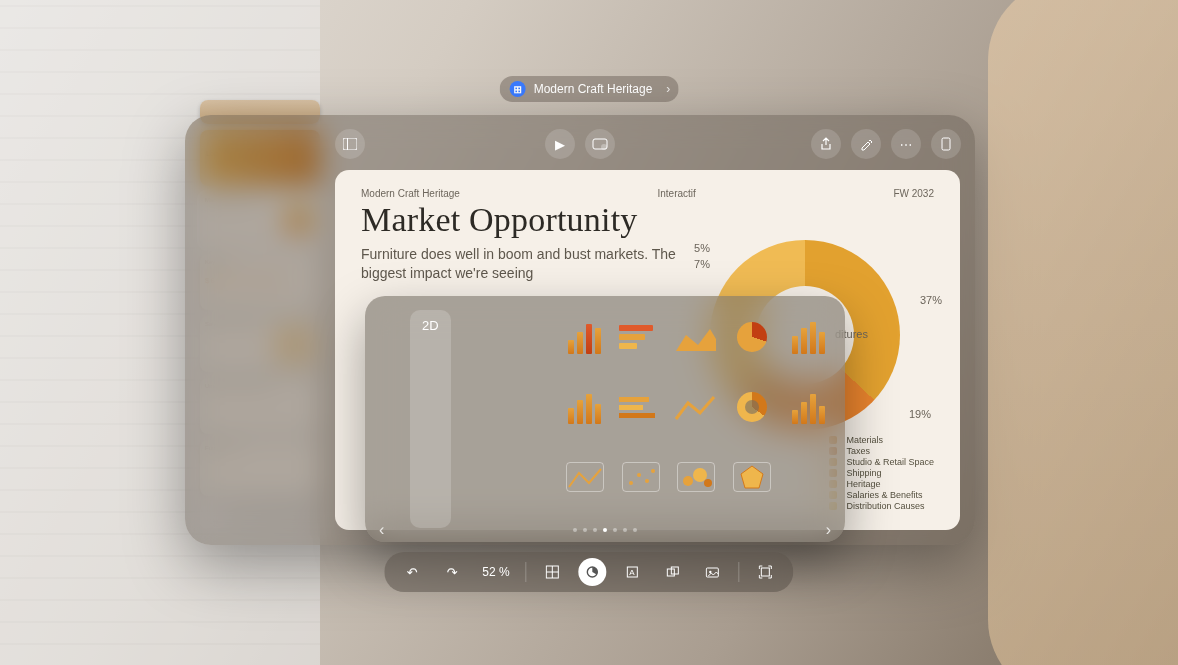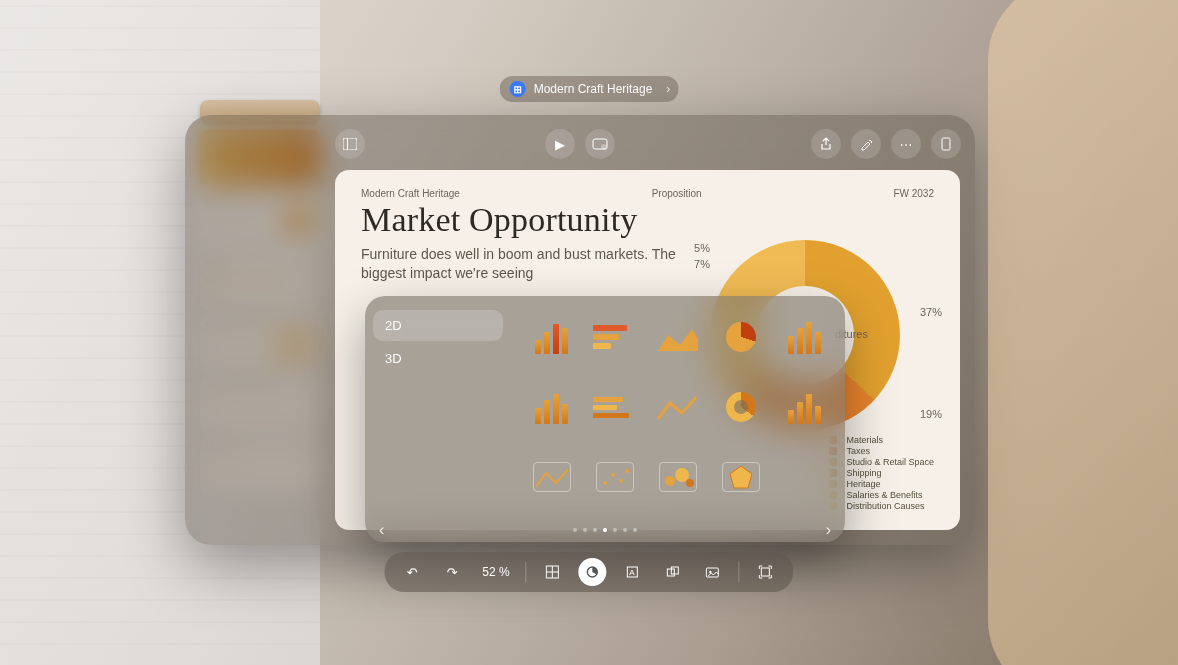--- a/index.html
+++ b/index.html
@@ -35,21 +35,21 @@
   
   .donut{position:absolute;right:60px;top:70px;width:190px;height:190px;border-radius:50%;background:conic-gradient(#e2a12f 0 37%,#e8832d 37% 56%,#d9842c 56% 63%,#efb64c 63% 68%,#f0bb54 68% 100%);}
   .donut::after{content:"";position:absolute;inset:46px;border-radius:50%;background:#f6f0e8;}
   .callout{position:absolute;font-size:11px;color:#6b645a;}
   .legend{position:absolute;right:26px;bottom:18px;font-size:9px;color:#55503f;}
   .legend div{display:flex;align-items:center;gap:9px;margin:1px 0;}
   .legend i{width:8px;height:8px;border-radius:2px;display:inline-block;}
 
   
   .pop{position:absolute;left:365px;top:296px;width:480px;height:246px;border-radius:20px;background:rgba(115,108,99,.6);backdrop-filter:blur(18px);box-shadow:0 20px 50px rgba(0,0,0,.35);color:#fff;display:flex;}
-  .side{width:130px;padding:14px 8px;display:flex;flex-direction:column;gap:2px;font-size:13px;}
+  .side{width:130px;padding:14px 8px;display:flex;gap:2px;font-size:13px;margin-left:37px;}
   .side .item{padding:8px 12px;border-radius:10px;}
   .side .item.sel{background:rgba(255,255,255,.18);}
   .grid{flex:1;padding:12px 14px;display:grid;grid-template-columns:repeat(5,1fr);grid-auto-rows:58px;gap:12px 10px;align-content:start;}
   .cell{display:flex;align-items:center;justify-content:center;}
   .ic{width:44px;height:34px;display:flex;align-items:flex-end;justify-content:center;gap:3px;}
   .bar{width:6px;background:linear-gradient(#e6a23c,#d2781a);border-radius:1px;}
   .swatch{width:36px;height:28px;border:1px solid rgba(255,255,255,.4);border-radius:4px;position:relative;}
   .pager{position:absolute;left:0;right:0;bottom:10px;display:flex;align-items:center;justify-content:center;gap:10px;color:#fff;}
   .pager .dots{display:flex;gap:6px;}
   .pager .dots i{width:4px;height:4px;border-radius:50%;background:rgba(255,255,255,.4);}
@@ -145,31 +145,31 @@
         <svg width="12" height="14" viewBox="0 0 12 14">
             <rect x="2" y="1" width="8" height="12" rx="1.5" fill="none" stroke="#fff"></rect>
           </svg>
       </div>
     </div>
   </div>
 
   <div class="canvas">
     <div class="hdr">
       <span>Modern Craft Heritage</span>
-      <span>Proposition</span>
+      <span>Interactif</span>
       <span>FW 2032</span>
     </div>
     <h1>Market Opportunity</h1>
     <div class="sub">Furniture does well in boom and bust markets. The biggest impact we're seeing</div>
 
     <div class="donut"></div>
     <span class="callout" style="right:250px;top:72px">5%</span>
     <span class="callout" style="right:250px;top:88px">7%</span>
-    <span class="callout" style="right:18px;top:136px">37%</span>
-    <span class="callout" style="right:18px;top:238px">19%</span>
+    <span class="callout" style="right:18px;top:124px">37%</span>
+    <span class="callout" style="right:29px;top:238px">19%</span>
     <span class="callout" style="right:92px;top:158px;font-size:11px;">ditures</span>
 
     <div class="legend">
       <div>
           <i style="background:#d68a2e"></i>
           <span>Materials</span>
         </div>
       <div>
           <i style="background:#c96a1f"></i>
           <span>Taxes</span>
@@ -193,21 +193,20 @@
       <div>
           <i style="background:#f0c558"></i>
           <span>Distribution Causes</span>
         </div>
     </div>
   </div>
 
   <div class="pop">
     <div class="side">
       <div class="item sel"><span>2D</span></div>
-      <div class="item"><span>3D</span></div>
     </div>
     <div class="grid">
 
       <div class="cell">
           <div class="ic">
             <div class="bar" style="height:14px"></div>
             <div class="bar" style="height:22px"></div>
             <div class="bar" style="height:30px;background:linear-gradient(#e05a2b,#c23f12)"></div>
             <div class="bar" style="height:26px"></div>
           </div>

